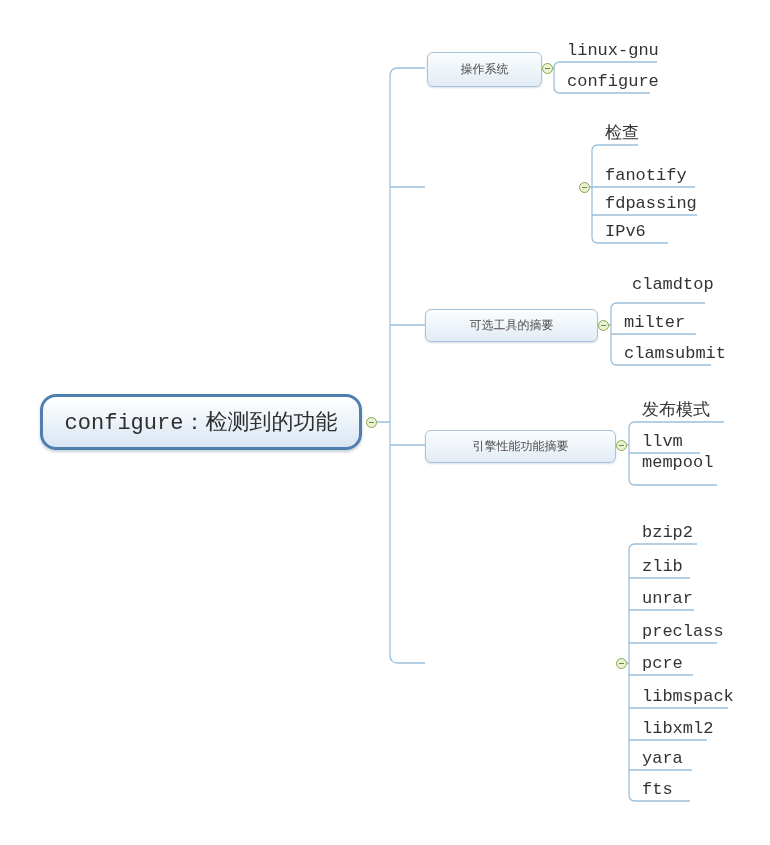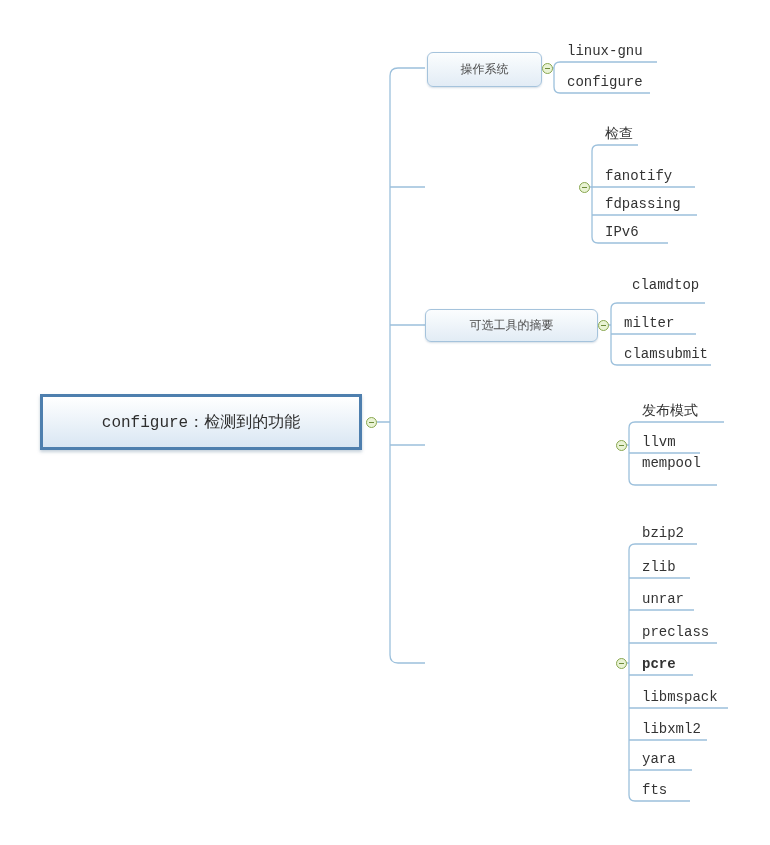--- a/index.html
+++ b/index.html
@@ -5,37 +5,37 @@
   html,body{margin:0;padding:0;background:#ffffff;}
   .canvas{
     position:relative;width:770px;height:845px;background:#ffffff;overflow:hidden;
     font-family:"Liberation Mono","DejaVu Sans Mono",monospace;
   }
   svg.wires{position:absolute;left:0;top:0;}
   svg.wires path{fill:none;stroke:#9cc0dc;stroke-width:1.3px;}
 
   .root-node{
     position:absolute;left:40px;top:394px;width:316px;height:50px;
-    border:3px solid #4e7fae;border-radius:0;
+    border:3px solid #4e7fae;border-radius:16px;
     background:linear-gradient(#ffffff,#d9e6f3);
     box-shadow:0 2px 3px rgba(90,120,150,.35);
     display:flex;align-items:center;justify-content:center;
-    font-size:16px;color:#2e2e2e;white-space:nowrap;
+    font-size:22px;color:#2e2e2e;white-space:nowrap;
   }
   .branch-node{
     position:absolute;
     border:1px solid #a5c3dc;border-radius:6px;
     background:linear-gradient(#fbfdfe,#e2ecf5);
     box-shadow:0 1px 2px rgba(110,140,170,.3);
     display:flex;align-items:center;justify-content:center;
     font-size:12px;color:#4c4c4c;white-space:nowrap;
   }
   .child-label{
     position:absolute;height:18px;line-height:18px;
-    font-size:14px;color:#333333;white-space:nowrap;
+    font-size:17px;color:#333333;white-space:nowrap;
   }
   .toggle{
     position:absolute;width:11px;height:11px;box-sizing:border-box;
     border:1px solid #89a750;border-radius:50%;
     background:#e9f3d4;
     display:flex;align-items:center;justify-content:center;
     cursor:pointer;
   }
   .toggle::before{content:"";display:block;width:5px;height:1px;background:#6d8b3a;}
 </style>
@@ -83,20 +83,21 @@
   <div class="toggle" style="left:366px;top:417px;"></div>
 
   <div class="branch-node" style="left:427px;top:52px;width:113px;height:33px;">操作系统</div>
   <div class="toggle" style="left:542px;top:63px;"></div>
 
   <div class="toggle" style="left:579px;top:182px;"></div>
 
   <div class="branch-node" style="left:425px;top:309px;width:171px;height:31px;">可选工具的摘要</div>
   <div class="toggle" style="left:598px;top:320px;"></div>
 
+  <div class="branch-node" style="left:425px;top:430px;width:189px;height:31px;">引擎性能功能摘要</div>
   <div class="toggle" style="left:616px;top:440px;"></div>
 
   <div class="toggle" style="left:616px;top:658px;"></div>
 
   <div class="child-label" style="left:567px;top:42px;">linux-gnu</div>
   <div class="child-label" style="left:567px;top:73px;">configure</div>
 
   <div class="child-label" style="left:605px;top:125px;">检查</div>
   <div class="child-label" style="left:605px;top:167px;">fanotify</div>
   <div class="child-label" style="left:605px;top:195px;">fdpassing</div>
@@ -107,19 +108,19 @@
   <div class="child-label" style="left:624px;top:345px;">clamsubmit</div>
 
   <div class="child-label" style="left:642px;top:402px;">发布模式</div>
   <div class="child-label" style="left:642px;top:433px;">llvm</div>
   <div class="child-label" style="left:642px;top:454px;">mempool</div>
 
   <div class="child-label" style="left:642px;top:524px;">bzip2</div>
   <div class="child-label" style="left:642px;top:558px;">zlib</div>
   <div class="child-label" style="left:642px;top:590px;">unrar</div>
   <div class="child-label" style="left:642px;top:623px;">preclass</div>
-  <div class="child-label" style="left:642px;top:655px;font-weight:bold;">pcre</div>
+  <div class="child-label" style="left:642px;top:655px;">pcre</div>
   <div class="child-label" style="left:642px;top:688px;">libmspack</div>
   <div class="child-label" style="left:642px;top:720px;">libxml2</div>
   <div class="child-label" style="left:642px;top:750px;">yara</div>
   <div class="child-label" style="left:642px;top:781px;">fts</div>
 
 </div>
 
 </body></html>

